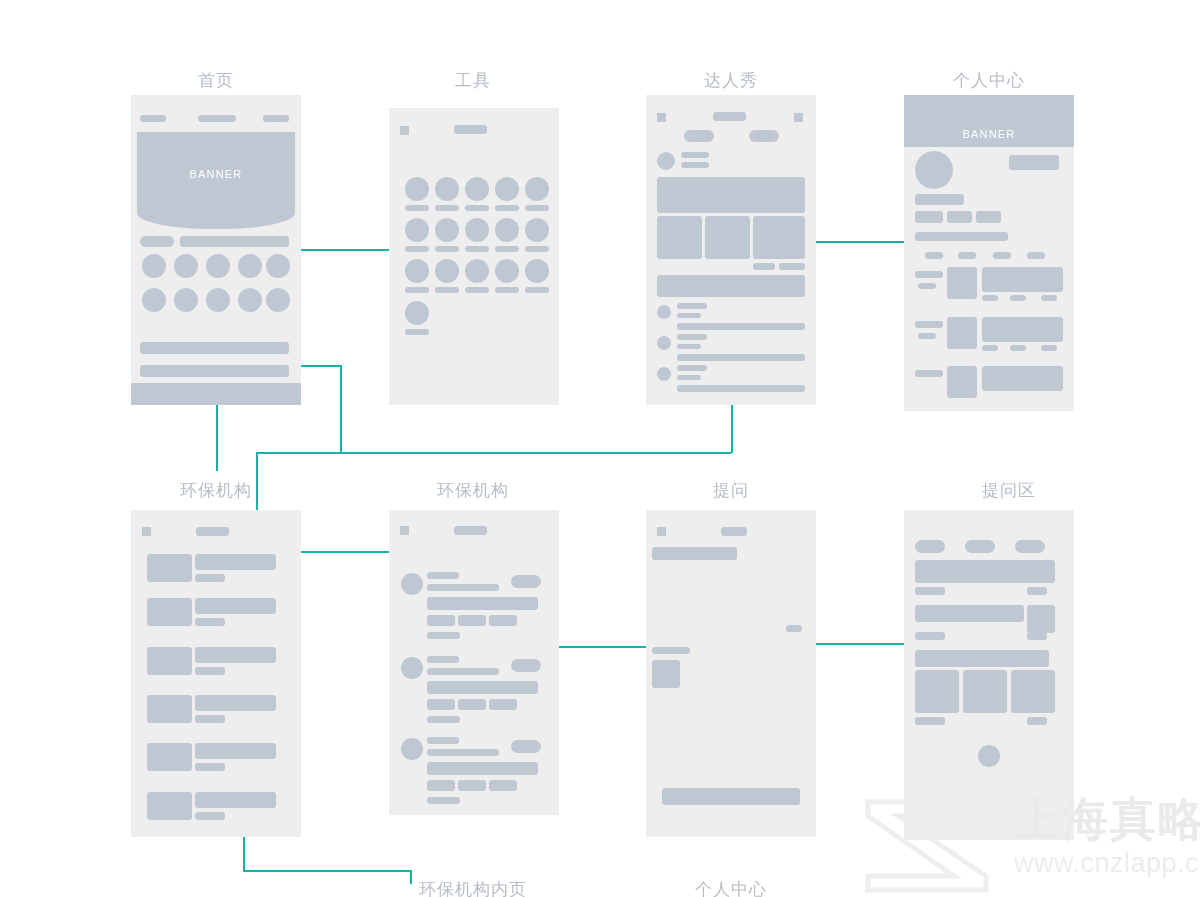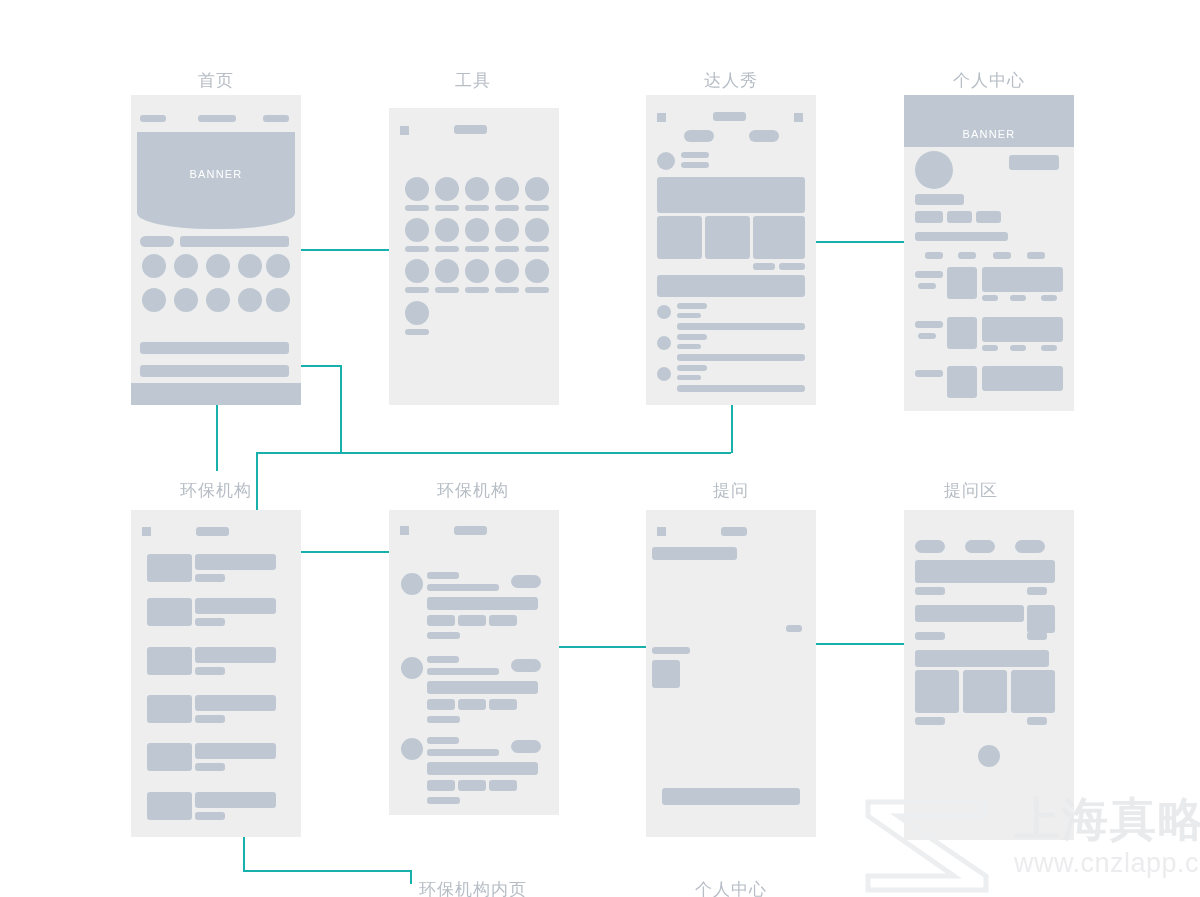--- a/index.html
+++ b/index.html
@@ -97,21 +97,21 @@
   <div class="conn v" style="left:410px; top:870px; height:14px;"></div>
 
   <div class="screen-label" style="left:216px; top:69px;">首页</div>
   <div class="screen-label" style="left:473px; top:69px;">工具</div>
   <div class="screen-label" style="left:731px; top:69px;">达人秀</div>
   <div class="screen-label" style="left:989px; top:69px;">个人中心</div>
 
   <div class="screen-label" style="left:216px; top:479px;">环保机构</div>
   <div class="screen-label" style="left:473px; top:479px;">环保机构</div>
   <div class="screen-label" style="left:731px; top:479px;">提问</div>
-  <div class="screen-label" style="left:971px; top:479px;">提问区</div>
+  <div class="screen-label" style="left:1009px; top:479px;">提问区</div>
 
   <div class="screen-label" style="left:473px; top:878px;">环保机构内页</div>
   <div class="screen-label" style="left:731px; top:878px;">个人中心</div>
 
   <div class="phone" style="left:131px; top:95px; width:170px; height:310px;">
 
     <div class="blk r3" style="left:9px;  top:20px; width:26px; height:7px;"></div>
     <div class="blk r3" style="left:67px; top:20px; width:38px; height:7px;"></div>
     <div class="blk r3" style="left:132px;top:20px; width:26px; height:7px;"></div>
 

